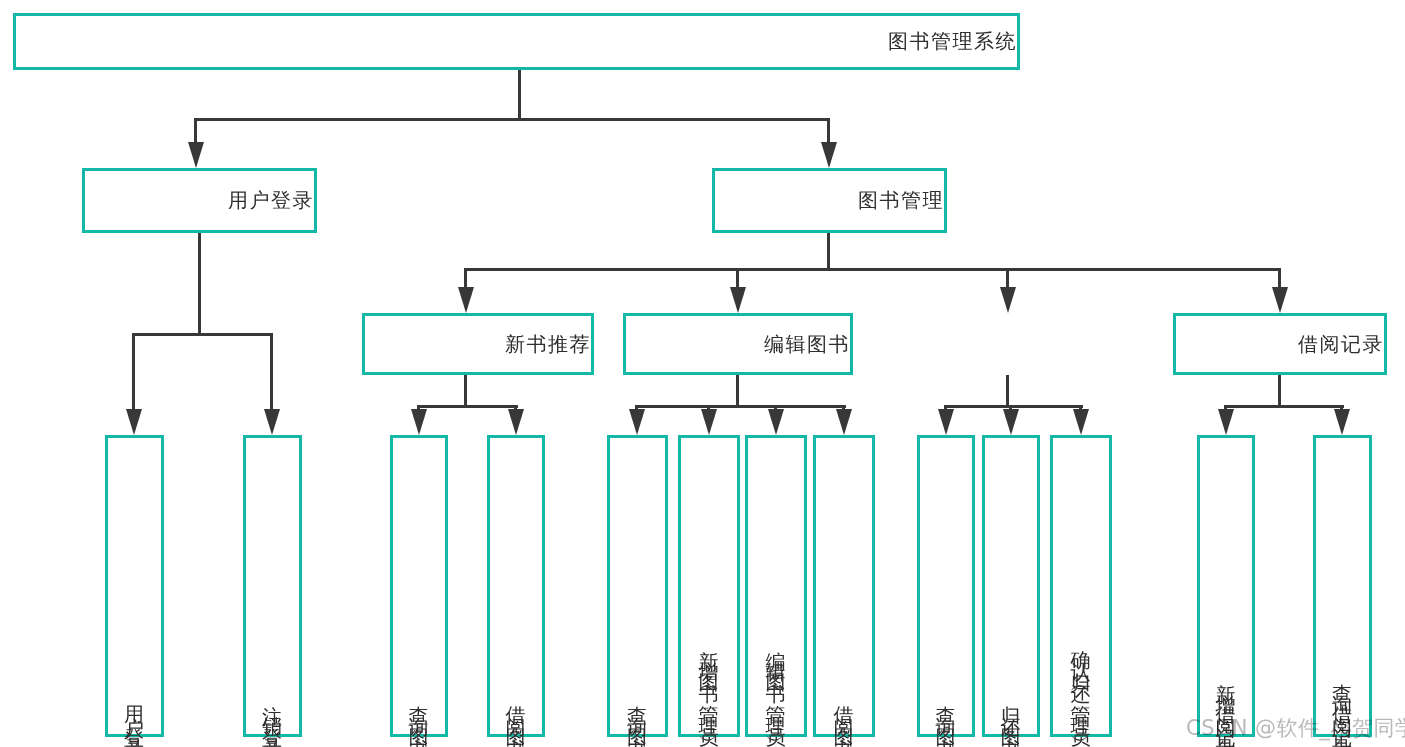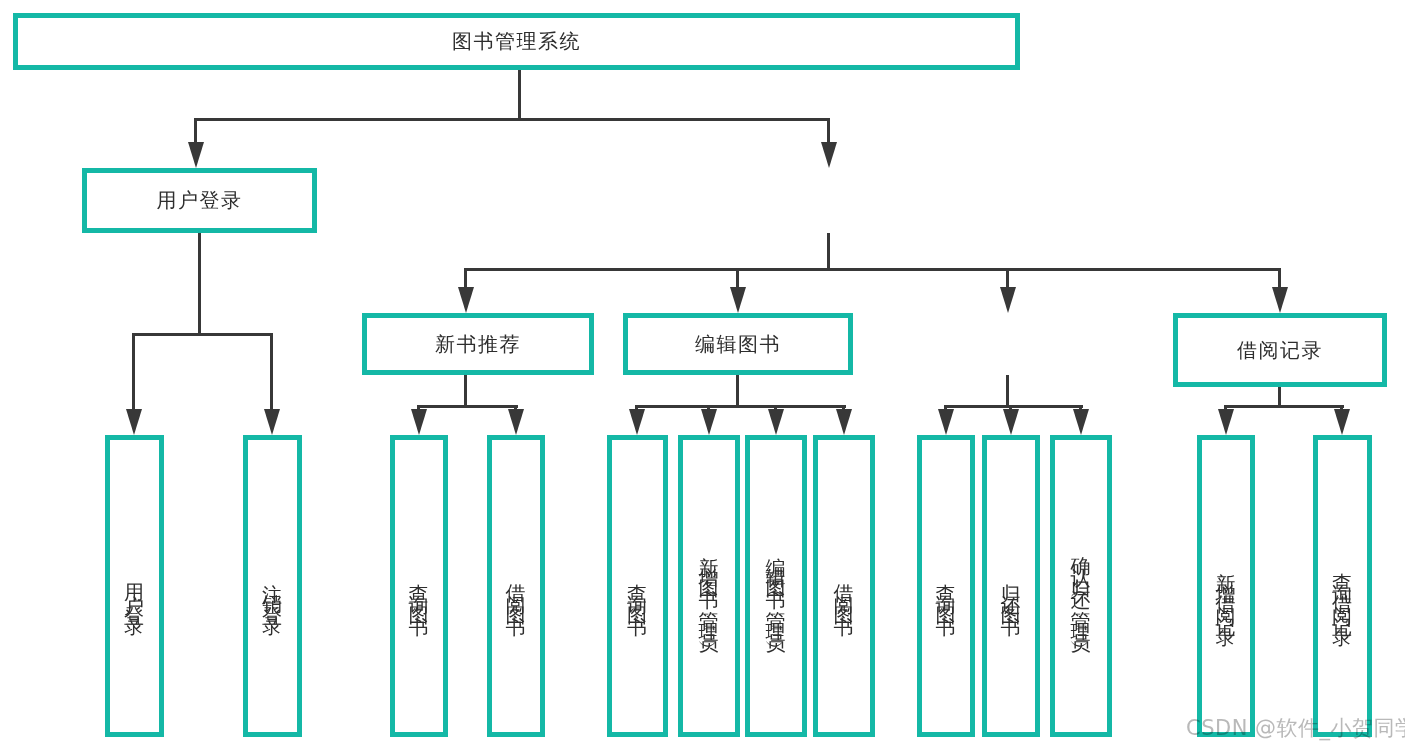--- a/index.html
+++ b/index.html
@@ -1,22 +1,22 @@
 <!DOCTYPE html>
 <html><head>
 <meta charset="utf-8">
 <style>
   html,body{margin:0;padding:0;background:#ffffff;}
   .canvas{
     position:relative;width:1405px;height:747px;background:#ffffff;
     font-family:"DejaVu Sans","Liberation Sans",sans-serif;overflow:hidden;
   }
   .node{
-    position:absolute;box-sizing:border-box;border:5px solid #14b8a6;background:#ffffff;
-    display:flex;align-items:center;justify-content:center;color:#2e2e2e;z-index:2;
+    position:absolute;box-sizing:border-box;border:3px solid #14b8a6;background:#ffffff;
+    display:flex;align-items:center;justify-content:flex-end;color:#2e2e2e;z-index:2;
   }
   .node.h{font-size:20px;letter-spacing:1.5px;}
   .node.v{
     font-size:20px;writing-mode:vertical-rl;text-orientation:mixed;
     letter-spacing:11px;line-height:1;padding-top:8px;
   }
   .vl{position:absolute;width:3px;background:#383838;z-index:1;}
   .hl{position:absolute;height:3px;background:#383838;z-index:1;}
   .arw{
     position:absolute;width:0;height:0;z-index:1;
@@ -40,20 +40,23 @@
   <div class="vl" style="left:518px;top:70px;height:50px"></div>
   <div class="hl" style="left:194px;top:118px;width:636px"></div>
   <div class="vl" style="left:194px;top:118px;height:28px"></div>
   <div class="arw" style="left:188px;top:142px"></div>
   <div class="vl" style="left:827px;top:118px;height:28px"></div>
   <div class="arw" style="left:821px;top:142px"></div>
 
   <div class="node h" style="left:82px;top:168px;width:235px;height:65px">
     <span>用户登录</span>
   </div>
+  <div class="node h" style="left:712px;top:168px;width:235px;height:65px">
+    <span>图书管理</span>
+  </div>
 
   <div class="vl" style="left:198px;top:233px;height:102px"></div>
   <div class="hl" style="left:132px;top:333px;width:141px"></div>
   <div class="vl" style="left:132px;top:333px;height:80px"></div>
   <div class="arw" style="left:126px;top:409px"></div>
   <div class="vl" style="left:270px;top:333px;height:80px"></div>
   <div class="arw" style="left:264px;top:409px"></div>
 
   <div class="vl" style="left:827px;top:233px;height:37px"></div>
   <div class="hl" style="left:464px;top:268px;width:817px"></div>
@@ -65,21 +68,21 @@
   <div class="arw" style="left:1000px;top:287px"></div>
   <div class="vl" style="left:1278px;top:268px;height:23px"></div>
   <div class="arw" style="left:1272px;top:287px"></div>
 
   <div class="node h" style="left:362px;top:313px;width:232px;height:62px">
     <span>新书推荐</span>
   </div>
   <div class="node h" style="left:623px;top:313px;width:230px;height:62px">
     <span>编辑图书</span>
   </div>
-  <div class="node h" style="left:1173px;top:313px;width:214px;height:74px">
+  <div class="node h" style="left:1173px;top:313px;width:214px;height:62px">
     <span>借阅记录</span>
   </div>
 
   <div class="vl" style="left:464px;top:375px;height:32px"></div>
   <div class="hl" style="left:417px;top:405px;width:101px"></div>
   <div class="vl" style="left:417px;top:405px;height:8px"></div>
   <div class="arw" style="left:411px;top:409px"></div>
   <div class="vl" style="left:514px;top:405px;height:8px"></div>
   <div class="arw" style="left:508px;top:409px"></div>
 

